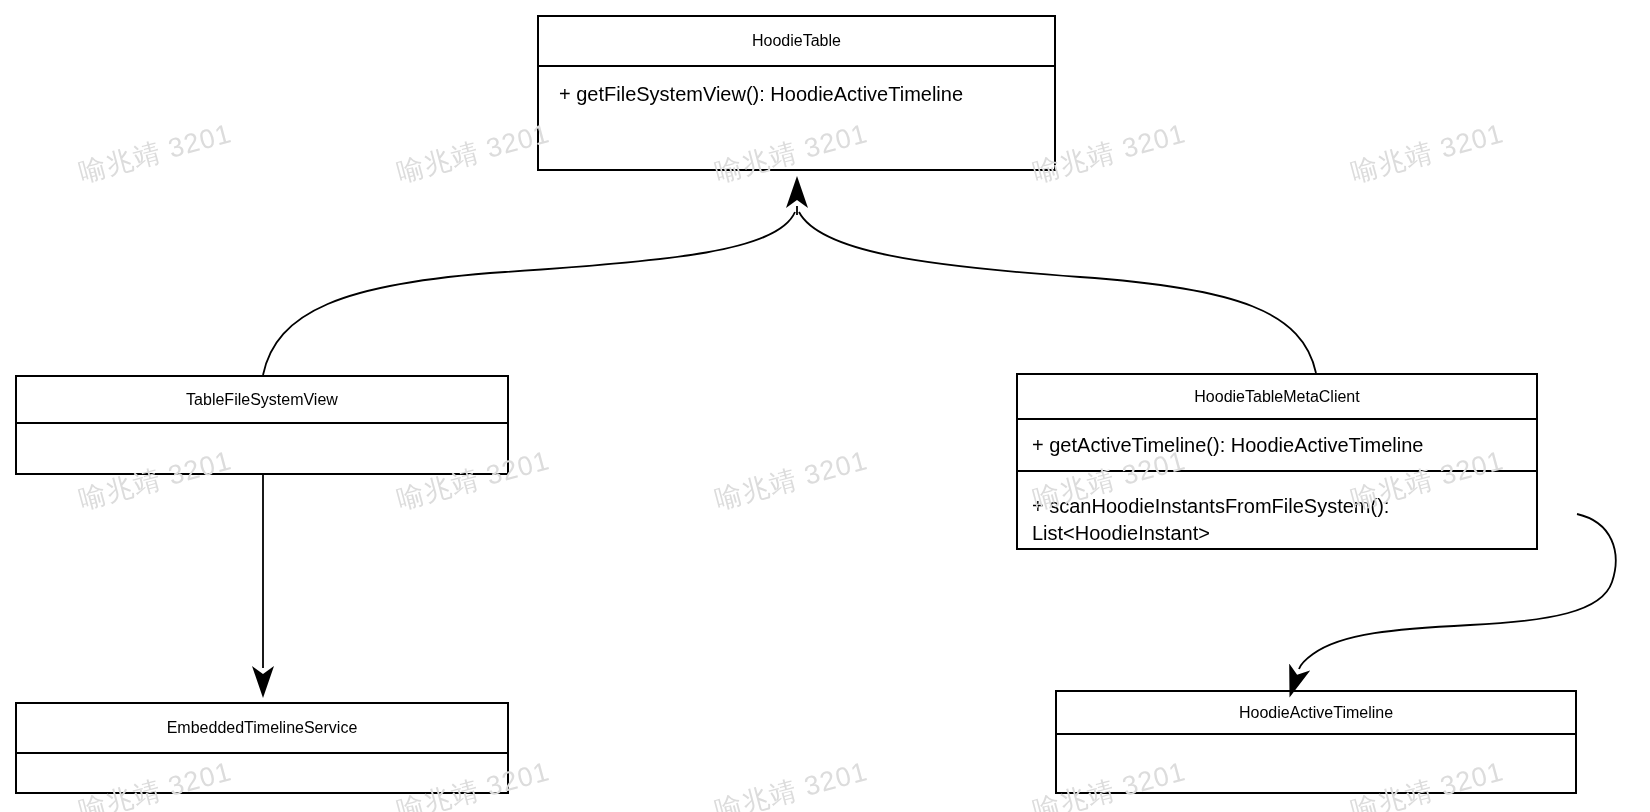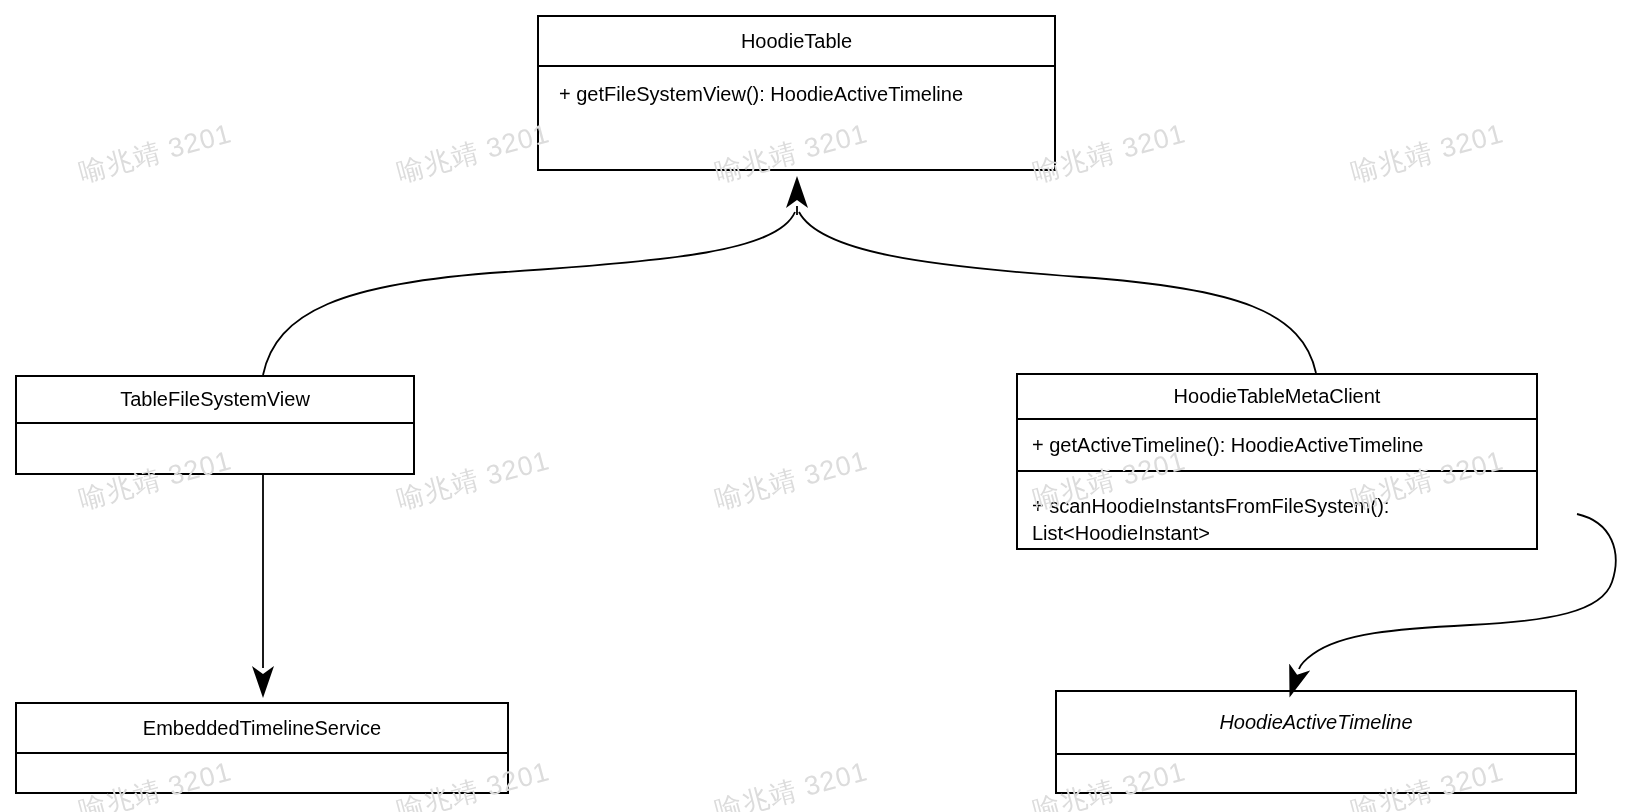--- a/index.html
+++ b/index.html
@@ -18,56 +18,56 @@
     border:2px solid #000;
     box-sizing:border-box;
     display:flex;
     flex-direction:column;
     z-index:2;
   }
   .uml-title{
     display:flex;
     align-items:center;
     justify-content:center;
-    font-size:20px;
+    font-size:16px;
     border-bottom:2px solid #000;
     box-sizing:border-box;
     flex:0 0 auto;
   }
   .uml-compartment{
     box-sizing:border-box;
     font-size:20px;
     flex:0 0 auto;
   }
   .uml-empty{flex:1 1 auto;}
   .method-line{white-space:nowrap;}
 
   #hoodie-table{left:537px;top:15px;width:519px;height:156px;}
   #hoodie-table .uml-title{height:50px;}
   #hoodie-table .uml-compartment{padding:13px 10px 0 20px;}
   #hoodie-table .method-line{height:28px;line-height:28px;margin-bottom:20px;}
 
-  #table-file-system-view{left:15px;top:375px;width:400px;height:100px;}
+  #table-file-system-view{left:15px;top:375px;width:494px;height:100px;}
   #table-file-system-view .uml-title{height:47px;}
 
   #hoodie-table-meta-client{left:1016px;top:373px;width:522px;height:177px;}
   #hoodie-table-meta-client .uml-title{height:45px;}
   #hoodie-table-meta-client .comp-1{
     height:52px;display:flex;align-items:center;
     padding-left:14px;border-bottom:2px solid #000;
   }
   #hoodie-table-meta-client .comp-2{
     flex:1 1 auto;padding:21px 14px 0 14px;line-height:27px;
   }
 
   #embedded-timeline-service{left:15px;top:702px;width:494px;height:92px;}
   #embedded-timeline-service .uml-title{height:50px;}
 
   #hoodie-active-timeline{left:1055px;top:690px;width:522px;height:104px;}
-  #hoodie-active-timeline .uml-title{height:63px;font-style:italic;}
+  #hoodie-active-timeline .uml-title{height:43px;}
 
   
   #connector-layer{
     position:absolute;left:0;top:0;z-index:3;pointer-events:none;
   }
   .conn{stroke:#000;stroke-width:1.8;fill:none;}
 
   
   #watermark-layer{position:absolute;left:0;top:0;width:100%;height:100%;z-index:4;pointer-events:none;}
   .watermark{

